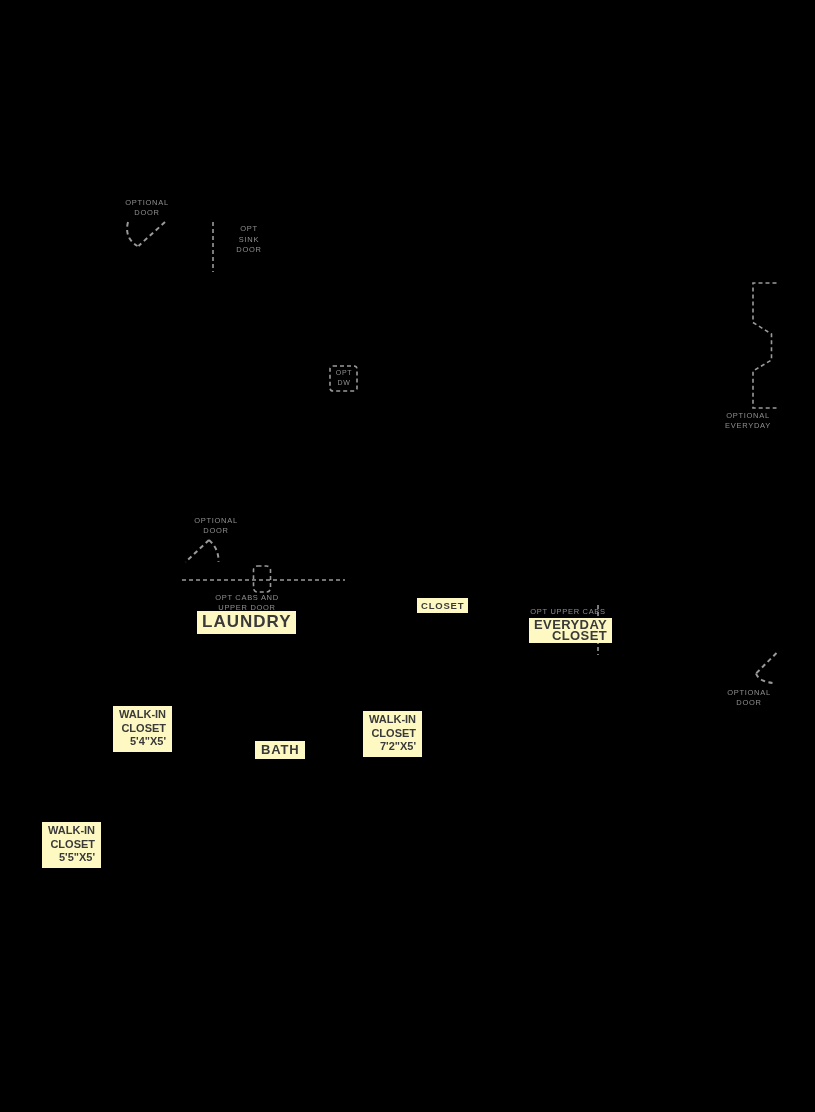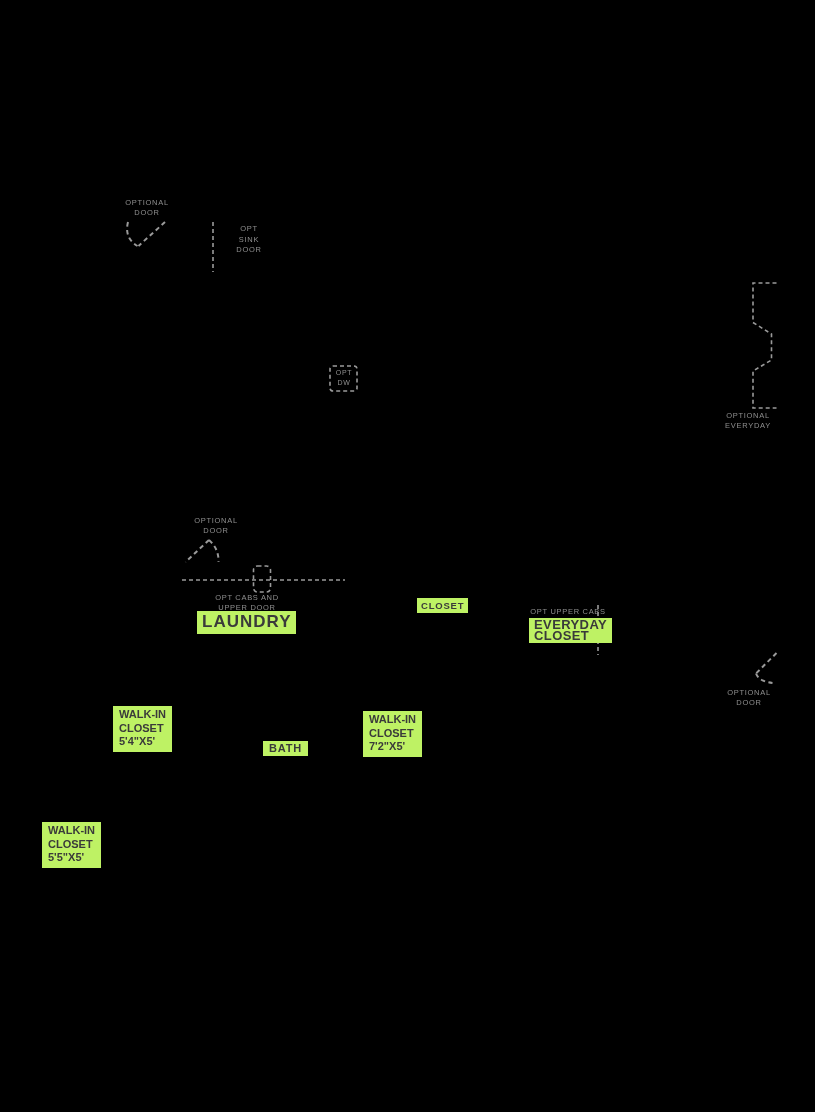--- a/index.html
+++ b/index.html
@@ -19,41 +19,41 @@
     color:#8f8f8f;
     font-size:7.5px;
     font-weight:400;
     line-height:10px;
     letter-spacing:0.7px;
     text-align:center;
     white-space:nowrap;
   }
   .box-label {
     position:absolute;
-    background:#bef264;
+    background:#fef9c3;
     color:#3a3a3a;
     font-weight:600;
-    text-align:left;
+    text-align:right;
     white-space:nowrap;
   }
 
   #lbl-optional-door-top   { left:147px; top:198px; }
   #lbl-opt-upper-cabs-top  { left:249px; top:224px; line-height:10.5px; }
   #lbl-opt-dw              { left:344px; top:368px; font-size:7px; line-height:10px; }
   #lbl-optional-fireplace  { left:748px; top:411px; line-height:9.5px; }
   #lbl-optional-door-mid   { left:216px; top:516px; }
   #lbl-opt-sink            { left:247px; top:593px; line-height:9.5px; }
   #lbl-opt-upper-cabs-entry{ left:568px; top:607px;text-align:right; }
   #lbl-optional-door-right { left:749px; top:688px; }
 
   #lbl-laundry  { left:197px; top:611px; font-size:17px; letter-spacing:1px; padding:1px 5px 2px; }
   #lbl-closet   { left:417px; top:598px; font-size:9.5px; letter-spacing:0.8px; padding:2px 4px; }
   #lbl-everyday { left:529px; top:618px; font-size:13px; line-height:11px; letter-spacing:0.4px; padding:1px 5px 2px; }
   #lbl-wic54    { left:113px; top:706px; font-size:11px; line-height:13.5px; padding:2px 6px 3px; }
-  #lbl-bath     { left:255px; top:741px; font-size:11px; letter-spacing:0.8px; padding:1px 6px 2px;margin-left:8px; }
+  #lbl-bath     { left:255px; top:741px; font-size:13px; letter-spacing:0.8px; padding:1px 6px 2px; }
   #lbl-wic72    { left:363px; top:711px; font-size:11px; line-height:13.5px; padding:2px 6px 3px; }
   #lbl-wic55    { left:42px;  top:822px; font-size:11px; line-height:13.5px; padding:2px 6px 3px; }
 
   .dash  { fill:none; stroke:#9a9a9a; stroke-width:1.6; stroke-dasharray:4 3; }
   .dash2 { fill:none; stroke:#9a9a9a; stroke-width:2;   stroke-dasharray:4.5 3.5; }
 </style>
 </head>
 <body>
 
 <div id="plan">

